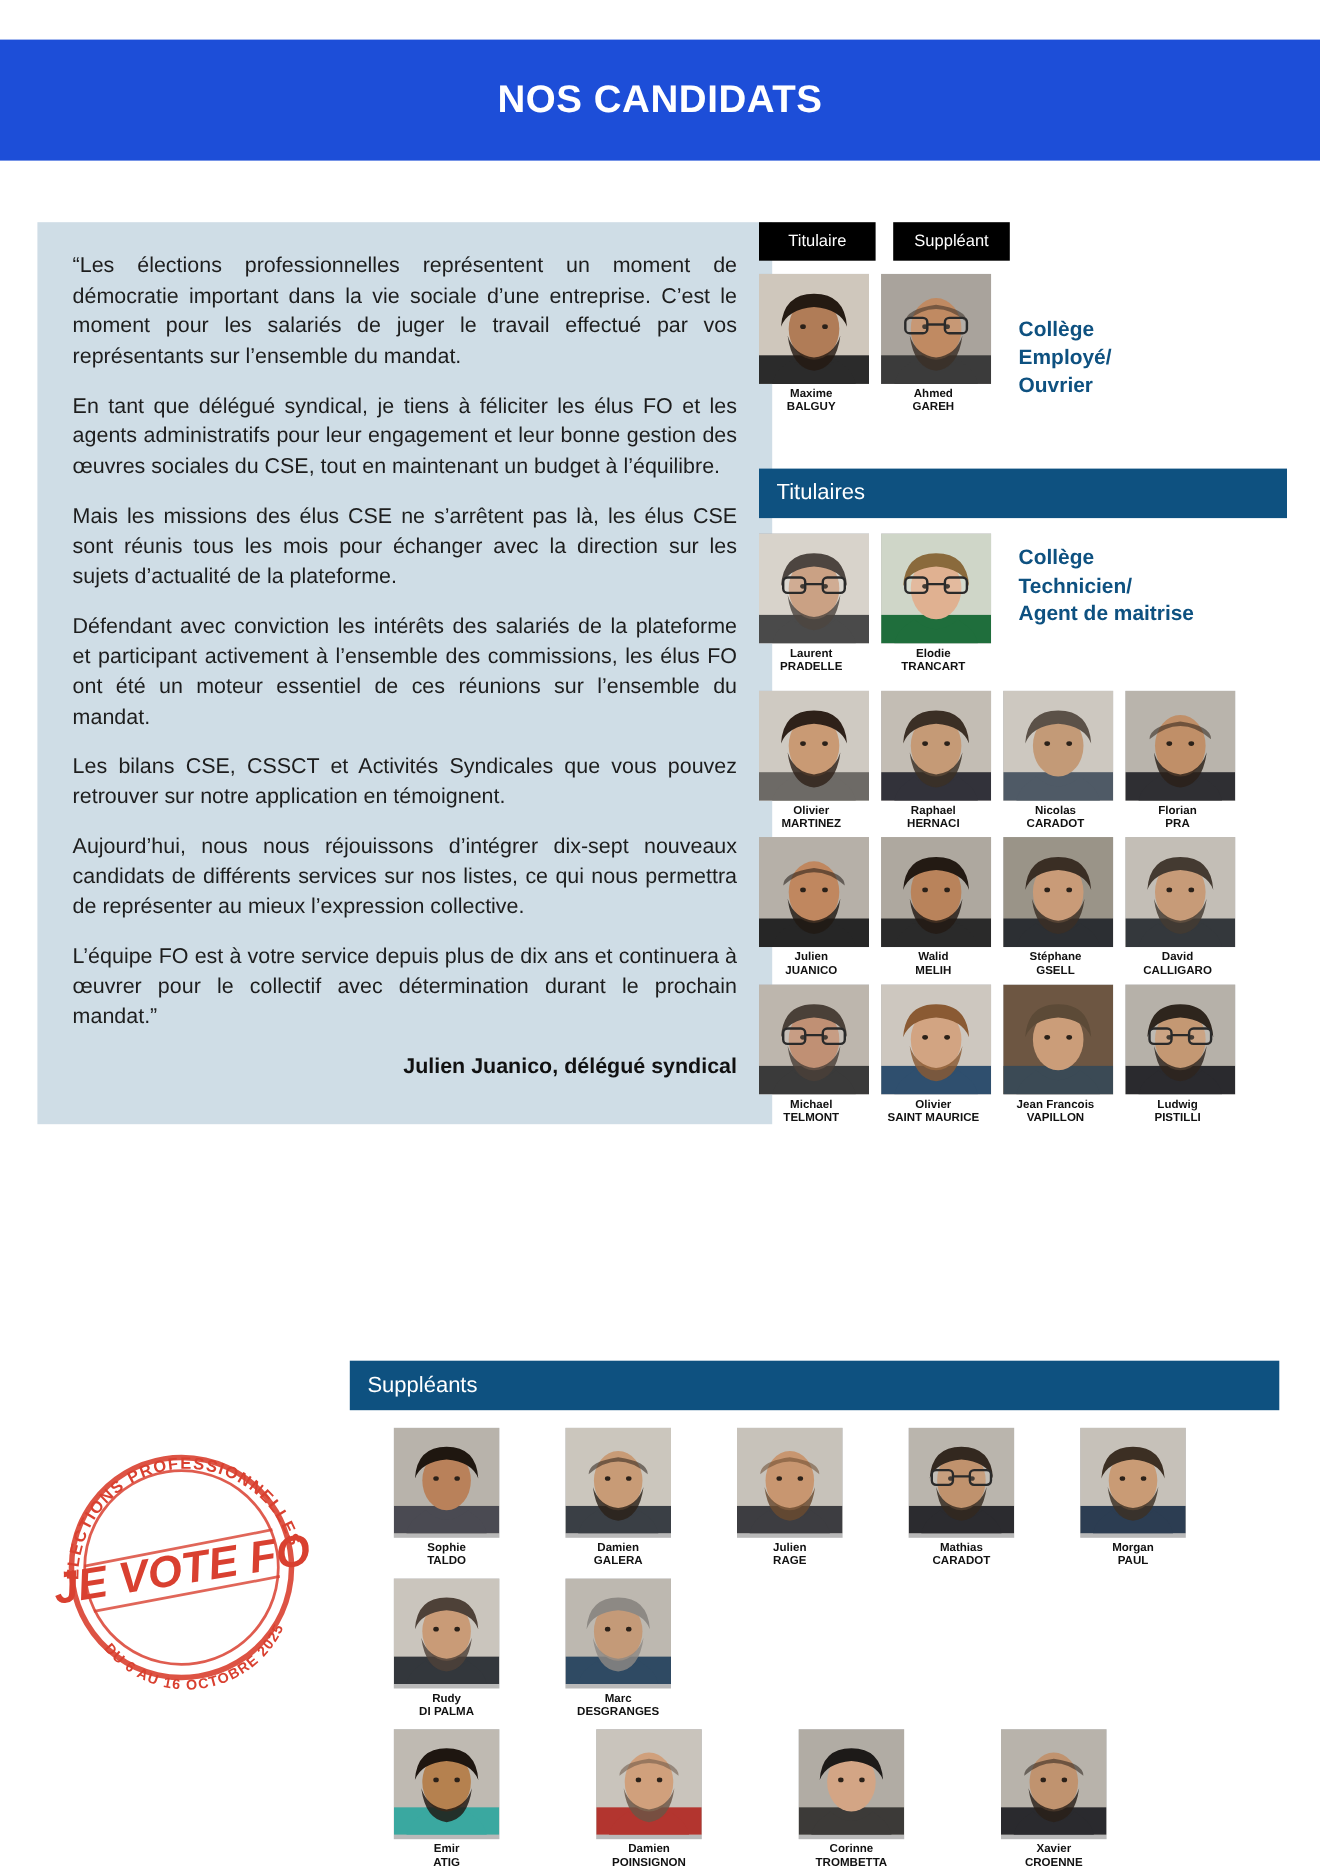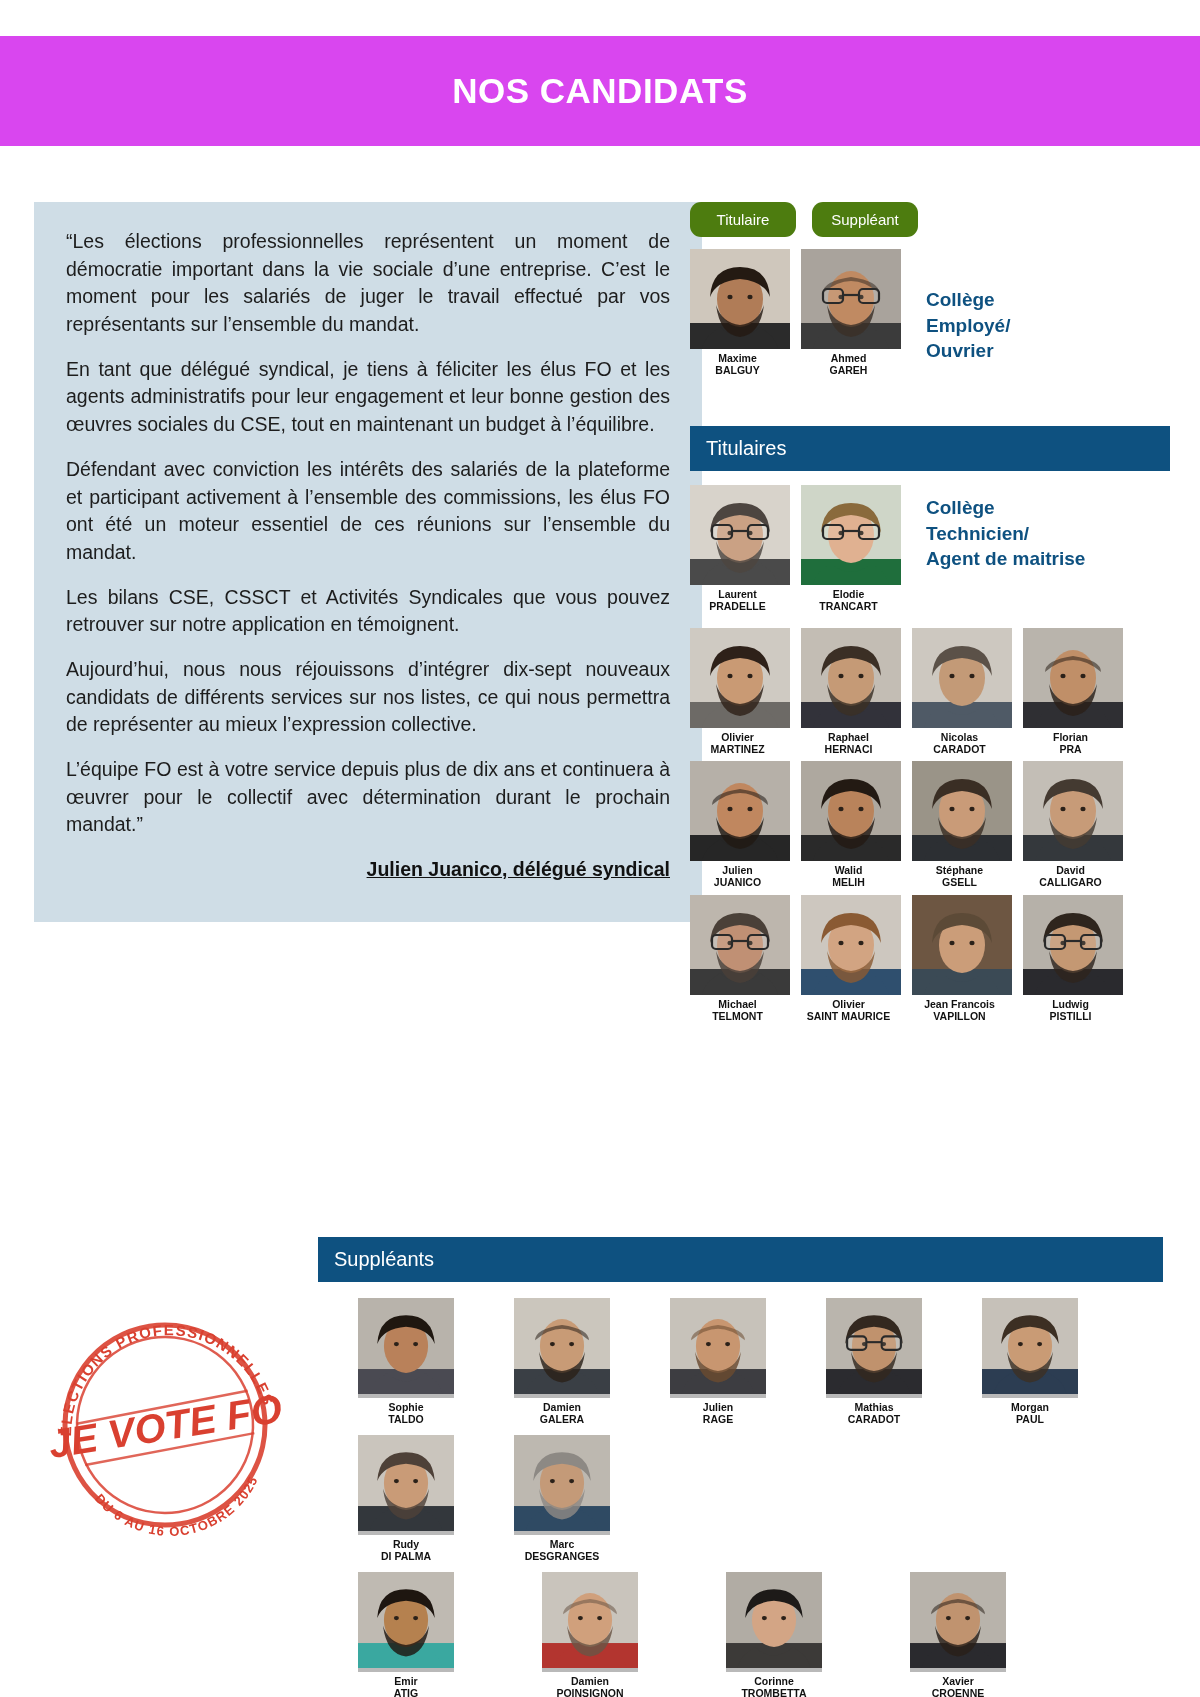--- a/index.html
+++ b/index.html
@@ -16,21 +16,21 @@
     overflow: hidden;
   }
 
   
   .header-bar {
     position: absolute;
     left: 0;
     top: 36px;
     width: 1200px;
     height: 110px;
-    background: #d946ef;
+    background: #1d4ed8;
     display: flex;
     align-items: center;
     justify-content: center;
   }
   .header-title {
     color: #ffffff;
     font-size: 35px;
     font-weight: bold;
     letter-spacing: 0.5px;
   }
@@ -54,41 +54,39 @@
   }
   .testimonial p:last-of-type {
     margin-bottom: 14px;
   }
   .testimonial .signature {
     margin: 0;
     text-align: right;
     font-weight: bold;
     font-size: 19.5px;
     color: #111;
-    text-decoration: underline;
   }
 
   
   .right-col {
     position: absolute;
     left: 690px;
     top: 202px;
     width: 480px;
   }
 
   .tag {
     display: inline-block;
-    background: #4d7c0f;
+    background: #000000;
     color: #fff;
     font-size: 15px;
     padding: 9px 16px;
     margin: 0 16px 0 0;
     min-width: 74px;
     text-align: center;
-    border-radius: 11px;
   }
   .band {
     background: #0e5180;
     color: #fff;
     font-size: 20px;
     padding: 11px 16px;
     width: 100%;
     box-sizing: border-box;
   }
 
@@ -168,20 +166,21 @@
 </head>
 <body>
 
 <div class="header-bar">
   <div class="header-title">NOS CANDIDATS</div>
 </div>
 
 <div class="testimonial">
   <p>“Les élections professionnelles représentent un moment de démocratie important dans la vie sociale d’une entreprise. C’est le moment pour les salariés de juger le travail effectué par vos représentants sur l’ensemble du mandat.</p>
   <p>En tant que délégué syndical, je tiens à féliciter les élus FO et les agents administratifs pour leur engagement et leur bonne gestion des œuvres sociales du CSE, tout en maintenant un budget à l’équilibre.</p>
+  <p>Mais les missions des élus CSE ne s’arrêtent pas là, les élus CSE sont réunis tous les mois pour échanger avec la direction sur les sujets d’actualité de la plateforme.</p>
   <p>Défendant avec conviction les intérêts des salariés de la plateforme et participant activement à l’ensemble des commissions, les élus FO ont été un moteur essentiel de ces réunions sur l’ensemble du mandat.</p>
   <p>Les bilans CSE, CSSCT et Activités Syndicales que vous pouvez retrouver sur notre application en témoignent.</p>
   <p>Aujourd’hui, nous nous réjouissons d’intégrer dix-sept nouveaux candidats de différents services sur nos listes, ce qui nous permettra de représenter au mieux l’expression collective.</p>
   <p>L’équipe FO est à votre service depuis plus de dix ans et continuera à œuvrer pour le collectif avec détermination durant le prochain mandat.”</p>
   <p class="signature">Julien Juanico, délégué syndical</p>
 </div>
 
 <div class="right-col">
 
   <div>

